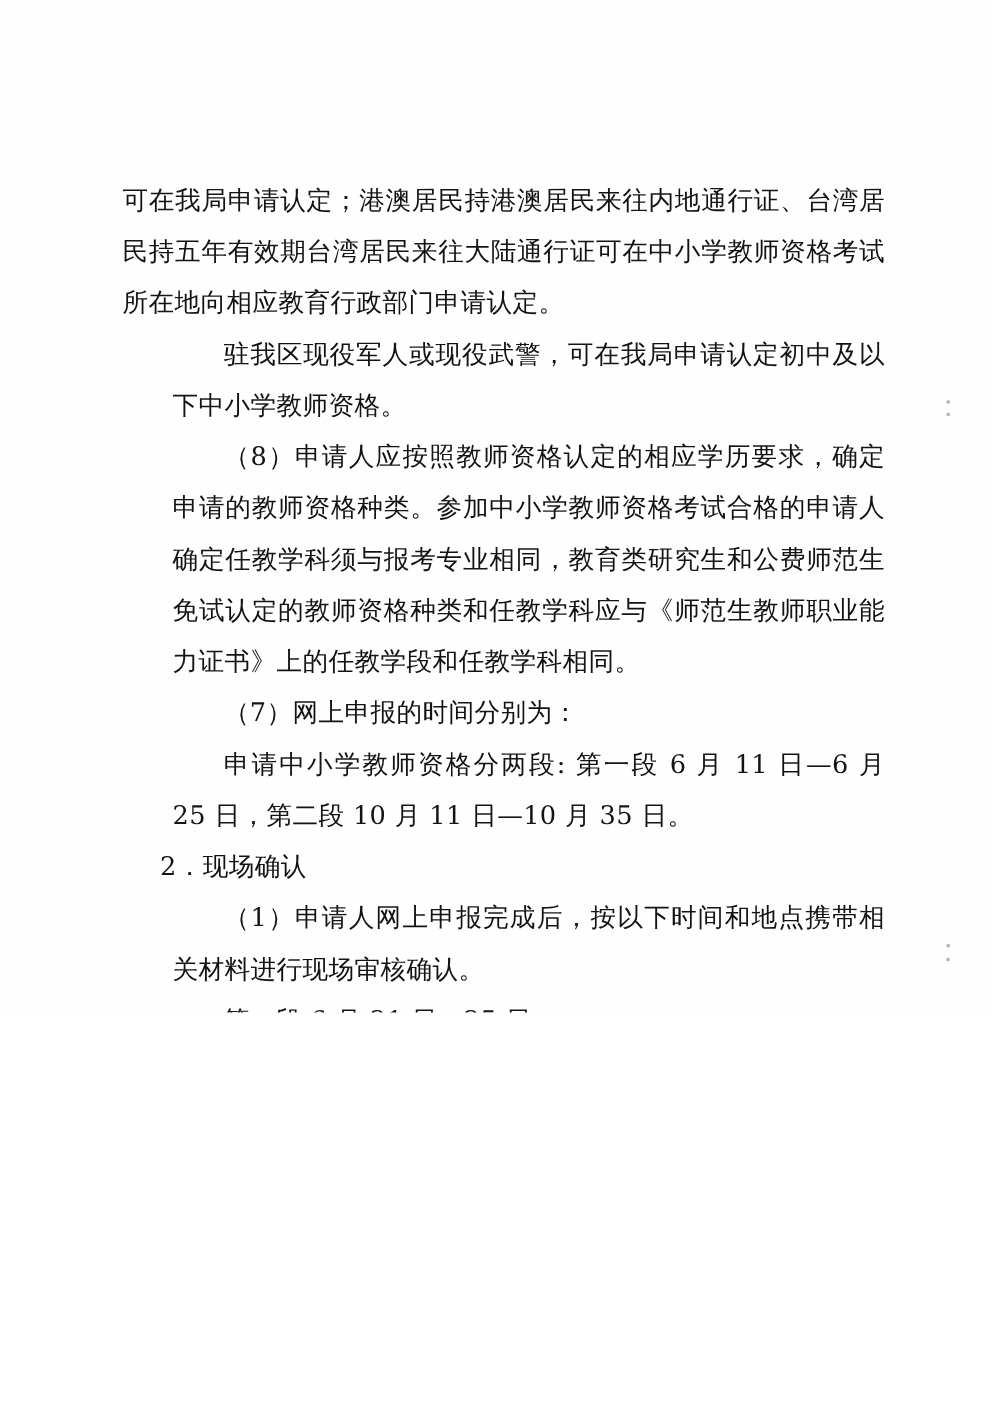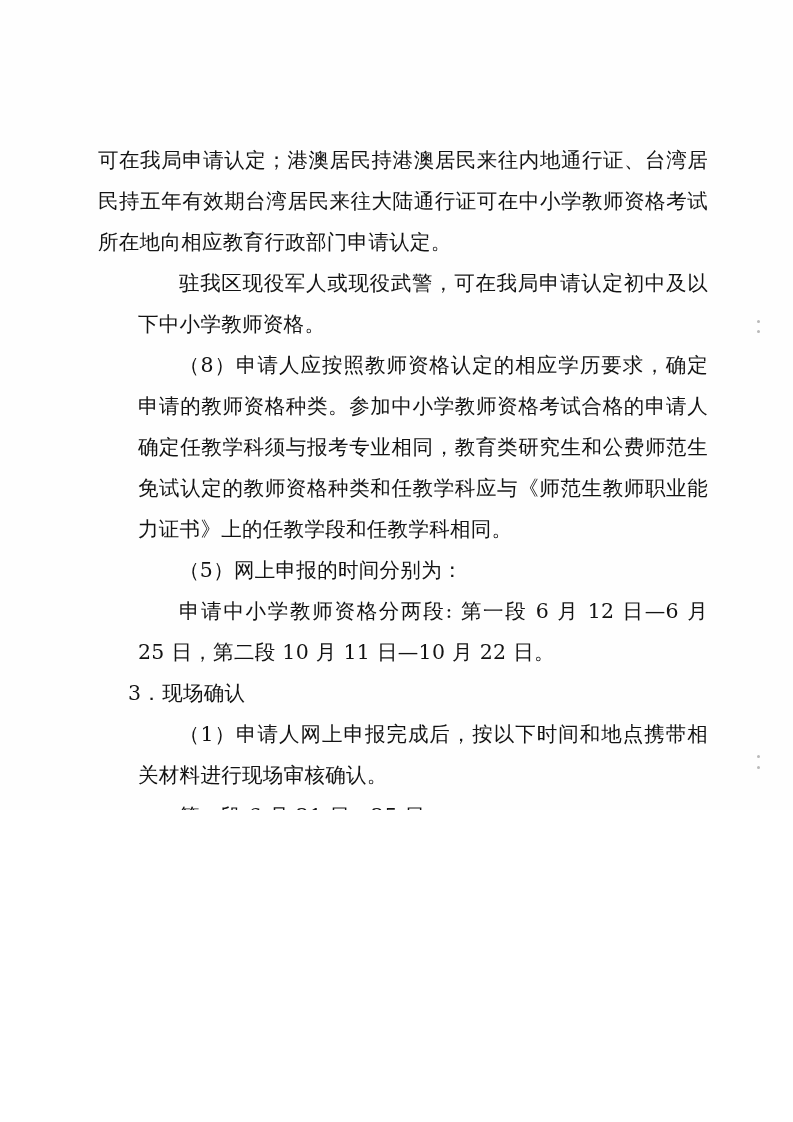--- a/index.html
+++ b/index.html
@@ -73,23 +73,23 @@
 </style>
 </head>
 <body>
 
 <div class="page">
 
   <div class="content">
     <p class="para noindent">可在我局申请认定；港澳居民持港澳居民来往内地通行证、台湾居民持五年有效期台湾居民来往大陆通行证可在中小学教师资格考试所在地向相应教育行政部门申请认定。</p>
     <p class="para indent">驻我区现役军人或现役武警，可在我局申请认定初中及以下中小学教师资格。</p>
     <p class="para indent">（8）申请人应按照教师资格认定的相应学历要求，确定申请的教师资格种类。参加中小学教师资格考试合格的申请人确定任教学科须与报考专业相同，教育类研究生和公费师范生免试认定的教师资格种类和任教学科应与《师范生教师职业能力证书》上的任教学段和任教学科相同。</p>
-    <p class="para indent">（5）网上申报的时间分别为：</p>
-    <p class="para indent">申请中小学教师资格分两段: 第一段 6 月 12 日—6 月 25 日，第二段 10 月 11 日—10 月 22 日。</p>
-    <p class="para indent-small">3．现场确认</p>
+    <p class="para indent">（7）网上申报的时间分别为：</p>
+    <p class="para indent">申请中小学教师资格分两段: 第一段 6 月 11 日—6 月 25 日，第二段 10 月 11 日—10 月 35 日。</p>
+    <p class="para indent-small">2．现场确认</p>
     <p class="para indent">（1）申请人网上申报完成后，按以下时间和地点携带相关材料进行现场审核确认。</p>
     <p class="para indent">第一段 6 月 21 日—25 日；</p>
   </div>
 
   <div class="page-number">- 4 -</div>
 
   <div class="margin-mark mk1"></div>
   <div class="margin-mark mk2"></div>
   <div class="margin-mark mk3"></div>
   <div class="margin-mark mk4"></div>

